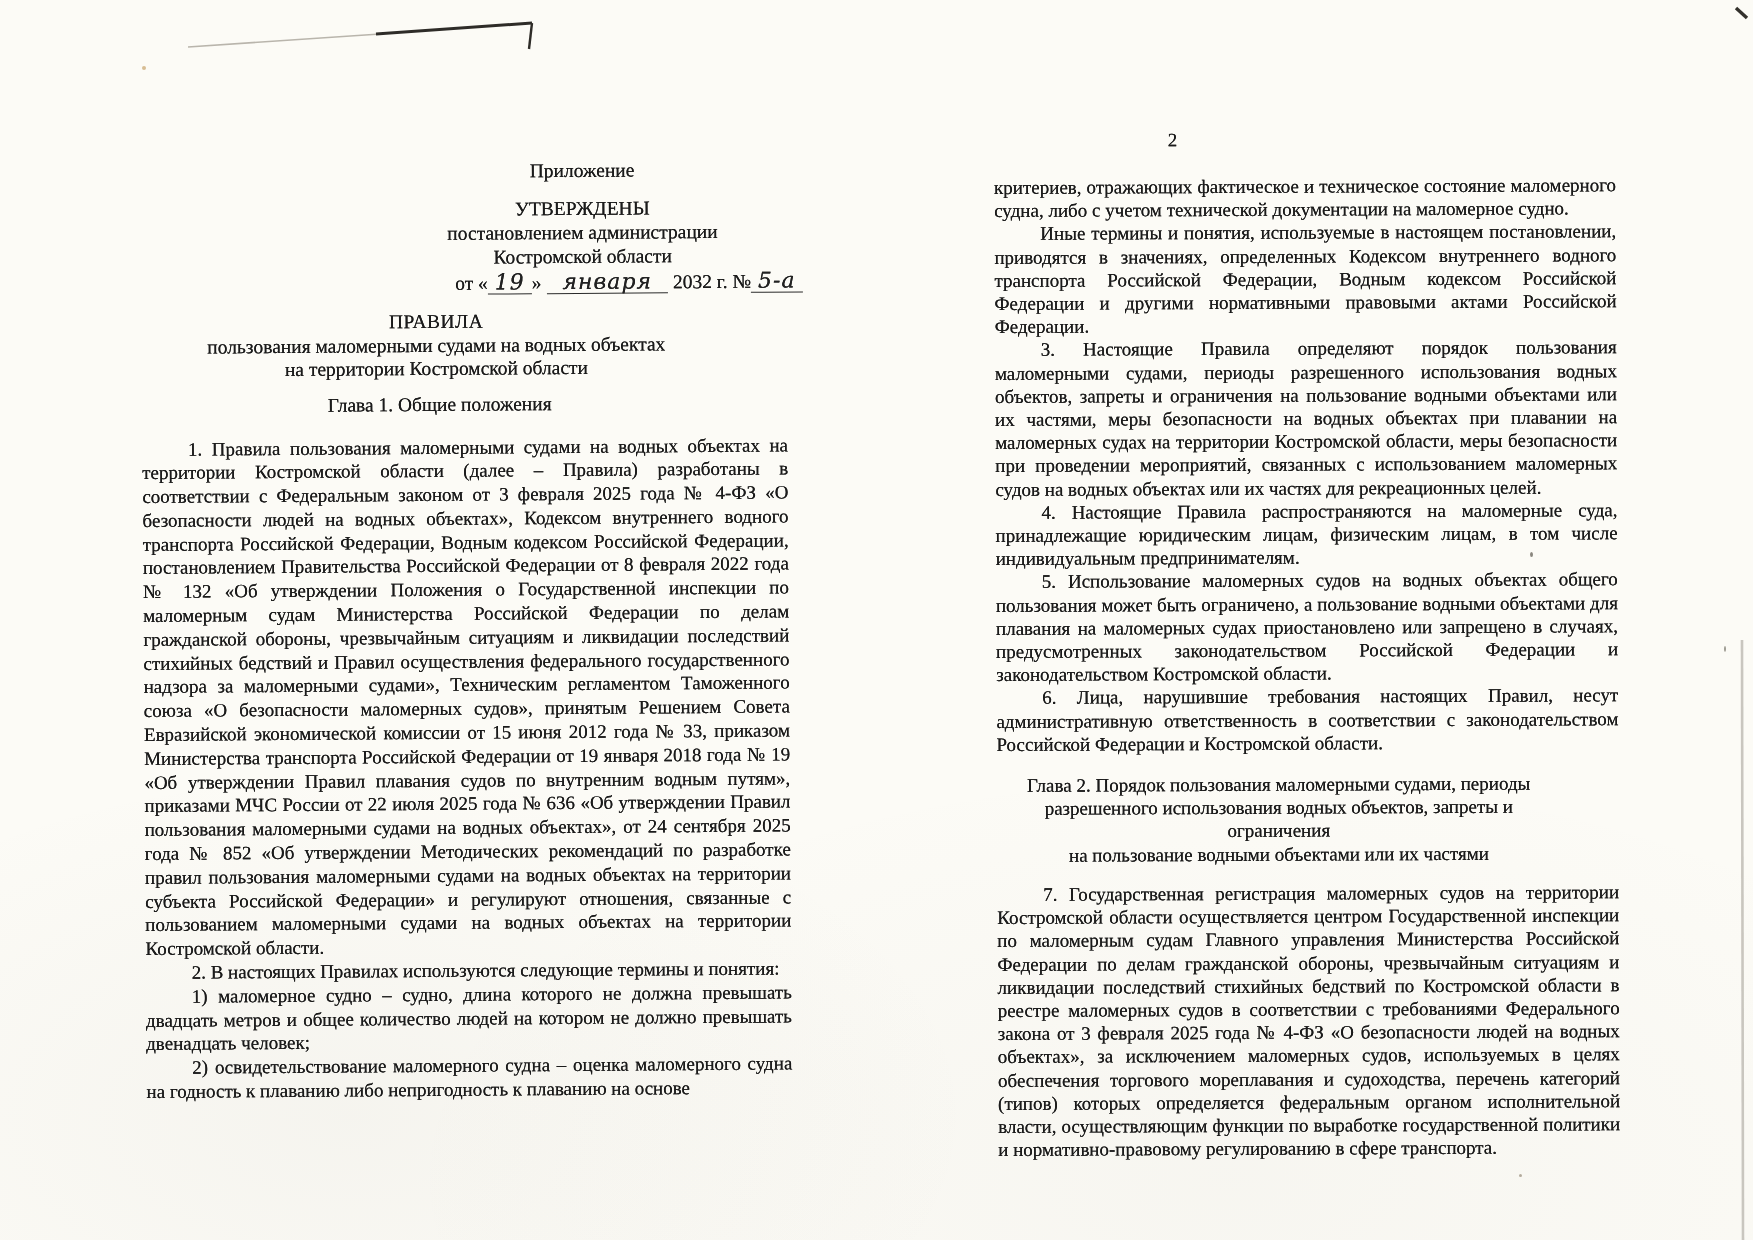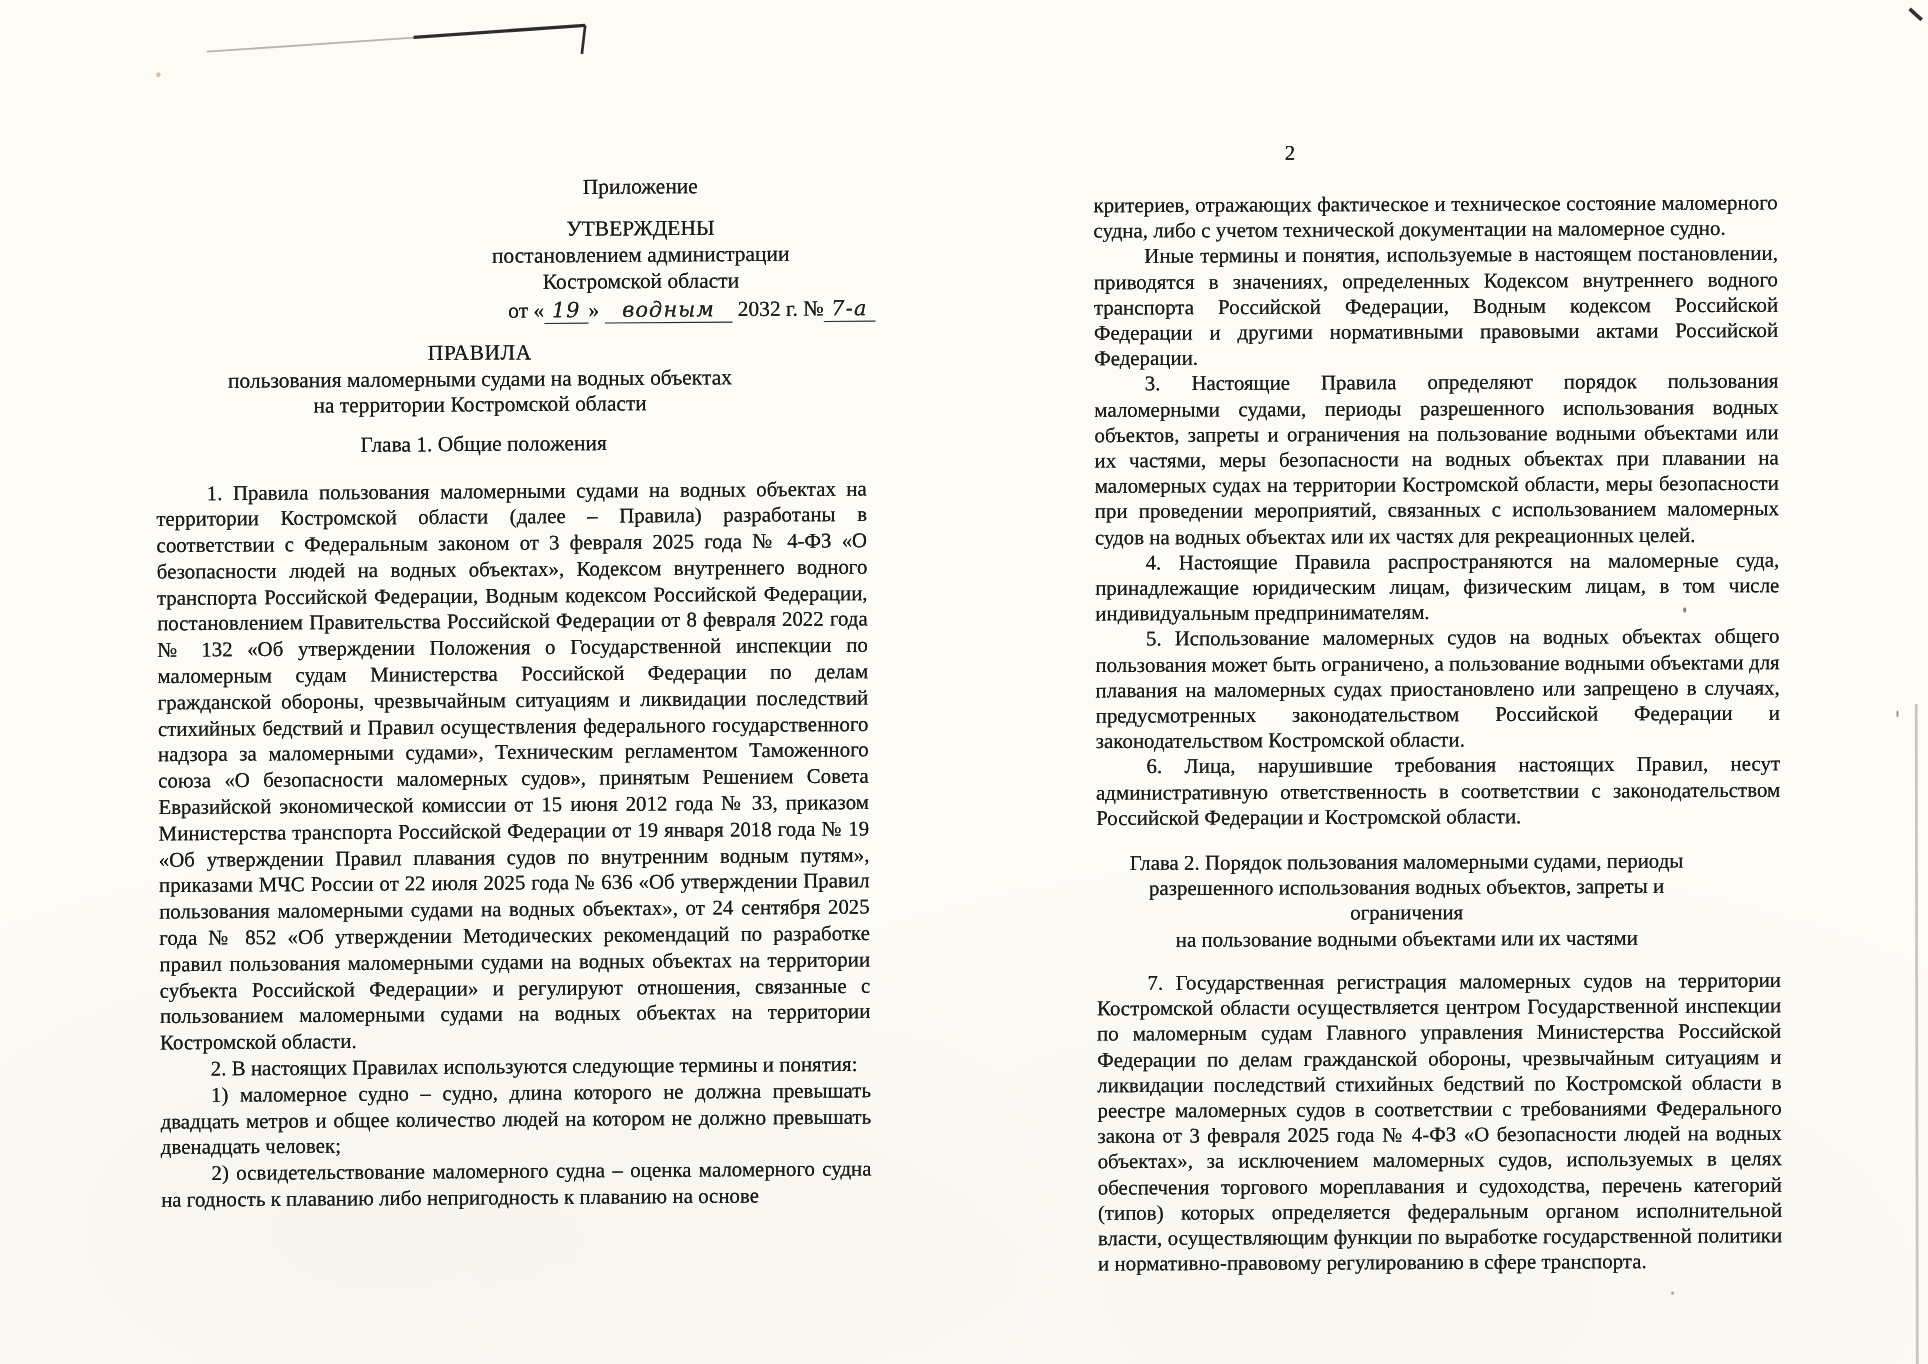--- a/index.html
+++ b/index.html
@@ -13,21 +13,21 @@
     color:#1b1b1b;
   }
   .page{position:absolute;}
   .page-left{left:140px;top:162px;width:646px;transform:rotate(-0.4deg);transform-origin:top left;}
   .page-right{left:994px;top:176px;width:622px;transform:rotate(-0.25deg);transform-origin:top left;}
 
   .approval{width:352px;margin-left:266px;text-align:center;font-size:19.5px;line-height:24px;
     text-shadow:0 0 0.3px #1b1b1b;}
   .approval .annex{margin-bottom:14px;}
   .approval .date-line{white-space:nowrap;transform:translateX(46px);margin-top:2px;}
-  .hw{font-family:"DejaVu Serif",serif;font-style:italic;font-size:19px;letter-spacing:1px;color:#222;}
+  .hw{font-family:"DejaVu Serif",serif;font-style:italic;font-size:22px;letter-spacing:1px;color:#222;}
   .blank{border-bottom:1.6px solid #2a2a2a;padding:0 7px;display:inline-block;line-height:20px;}
 
   .title-block{margin-top:14px;text-align:center;padding-right:56px;font-size:19.5px;line-height:23.5px;
     text-shadow:0 0 0.3px #1b1b1b;}
   .title-main{letter-spacing:0.5px;}
 
   .chapter-heading{margin-top:12px;text-align:center;padding-right:50px;font-size:19.5px;line-height:24px;
     text-shadow:0 0 0.3px #1b1b1b;}
 
   .body-left{margin-top:19px;}
@@ -63,22 +63,22 @@
 <div class="speck" style="left:1519px;top:1174px;width:3px;height:3px;background:#b3ab9d;"></div>
 
 <div class="page page-left">
   <div class="approval">
     <div class="annex">Приложение</div>
     <div>УТВЕРЖДЕНЫ</div>
     <div>постановлением администрации</div>
     <div>Костромской области</div>
     <div class="date-line">
       <span>от «</span><span class="blank"><span class="hw">19</span></span><span>»</span>
-      <span class="blank" style="padding:0 16px;"><span class="hw">водным</span></span>
-      <span>2032 г. №</span><span class="blank"><span class="hw">7-а</span></span>
+      <span class="blank" style="padding:0 16px;"><span class="hw">января</span></span>
+      <span>2032 г. №</span><span class="blank"><span class="hw">5-а</span></span>
     </div>
   </div>
 
   <div class="title-block">
     <div class="title-main">ПРАВИЛА</div>
     <div>пользования маломерными судами на водных объектах</div>
     <div>на территории Костромской области</div>
   </div>
 
   <div class="chapter-heading">Глава 1. Общие положения</div>

